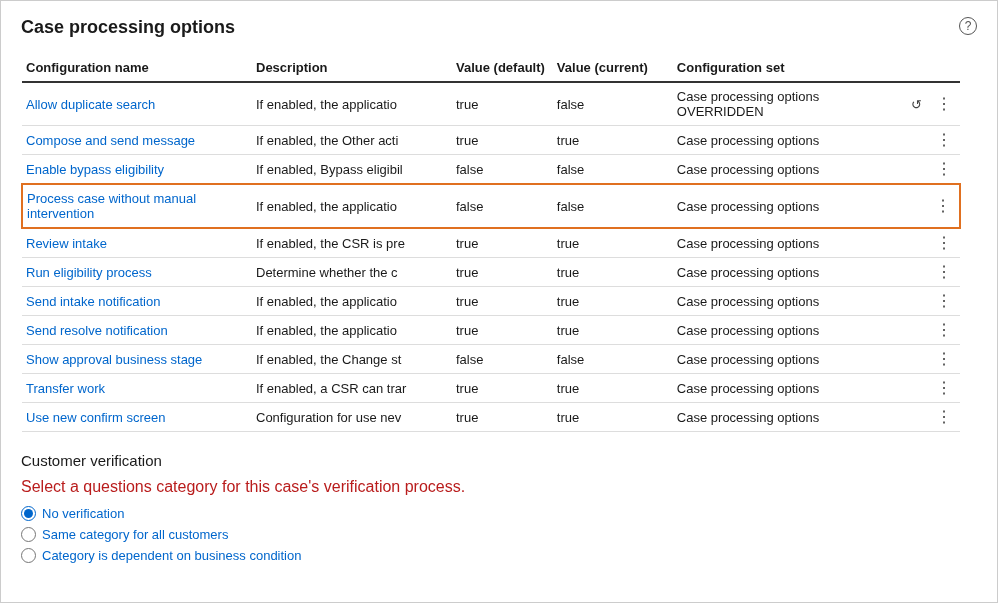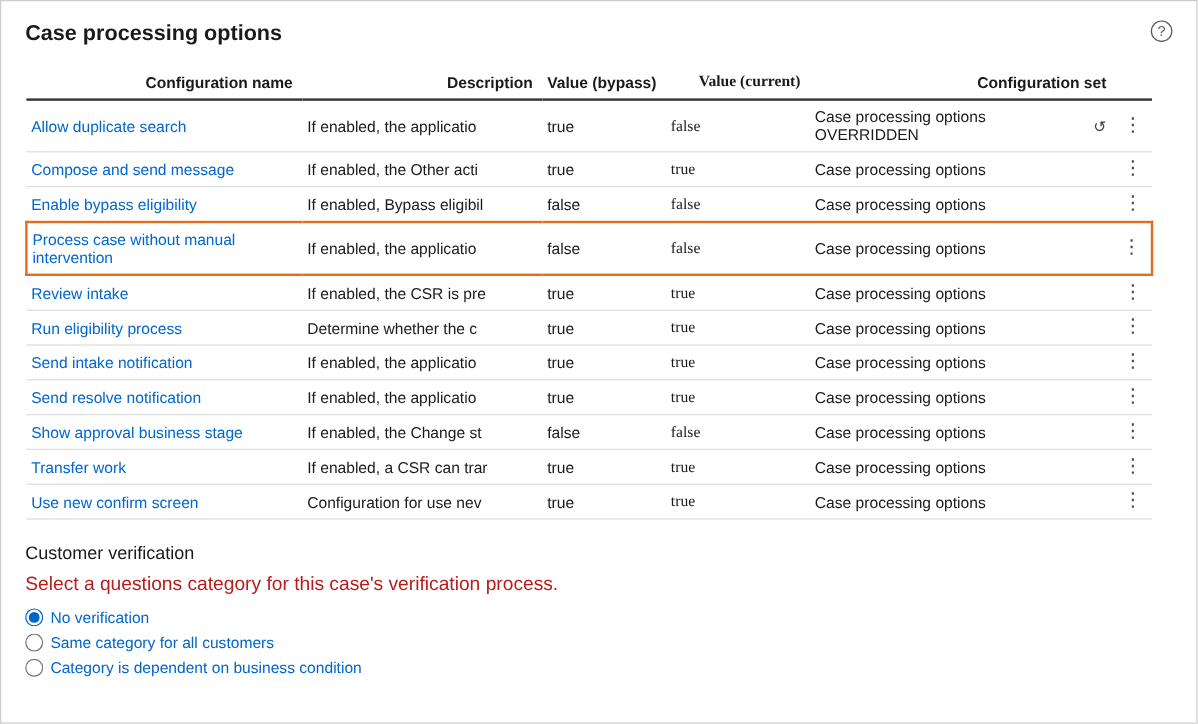--- a/index.html
+++ b/index.html
@@ -39,38 +39,38 @@
     }
     table {
       width: 100%;
       border-collapse: collapse;
       margin-bottom: 20px;
     }
     thead tr {
       border-bottom: 2px solid #333;
     }
     thead th {
-      text-align: right;
+      text-align: left;
       padding: 6px 8px 6px 4px;
       font-weight: bold;
       font-size: 13px;
       white-space: nowrap;
     }
     tbody tr {
       border-bottom: 1px solid #ddd;
     }
     tbody td {
       padding: 6px 8px 6px 4px;
       font-size: 13px;
       vertical-align: middle;
     }
     .col-name { width: 230px; }
     .col-desc { width: 200px; overflow: hidden; white-space: nowrap; text-overflow: ellipsis; max-width: 200px; }
     .col-default { width: 100px; }
-    .col-current { width: 120px; font-family: Liberation Serif, serif; }
+    .col-current { width: 120px; }
     .col-config { width: auto; }
     .col-action { width: 30px; text-align: right; }
 
     .config-name-link {
       color: #0066cc;
       text-decoration: none;
       cursor: pointer;
     }
 
     .highlighted-row td {
@@ -146,21 +146,21 @@
 <div class="container">
   <h1 class="page-title">Case processing options</h1>
 
   <div class="help-icon">?</div>
 
   <table>
     <thead>
       <tr>
         <th class="col-name">Configuration name</th>
         <th class="col-desc">Description</th>
-        <th class="col-default">Value (bypass)</th>
+        <th class="col-default">Value (default)</th>
         <th class="col-current">Value (current)</th>
         <th class="col-config">Configuration set</th>
         <th class="col-action"></th>
       </tr>
     </thead>
     <tbody id="table-body">
     <tr>
           <td class="col-name"><a class="config-name-link">Allow duplicate search</a></td>
           <td class="col-desc desc-cell">If enabled, the applicatio</td>
           <td class="col-default">true</td>

